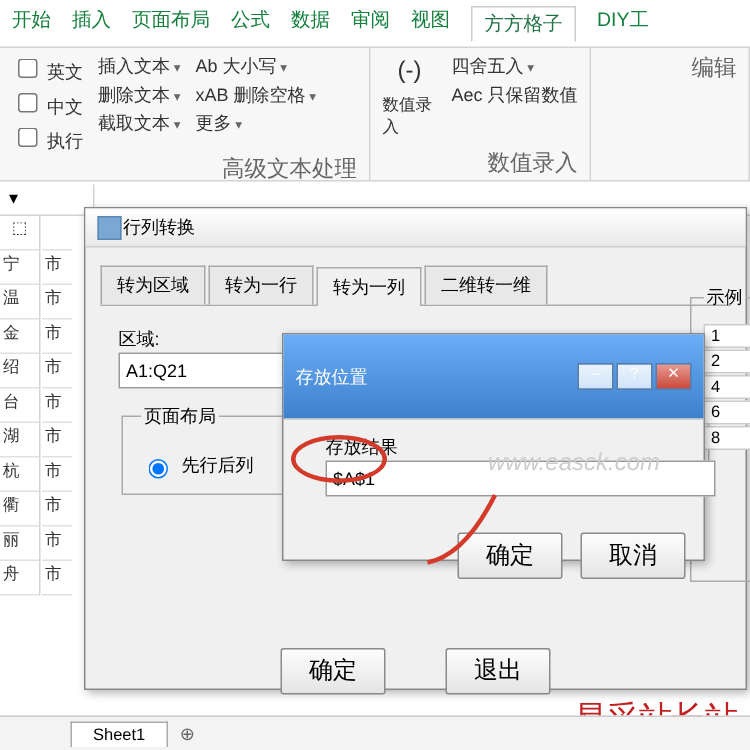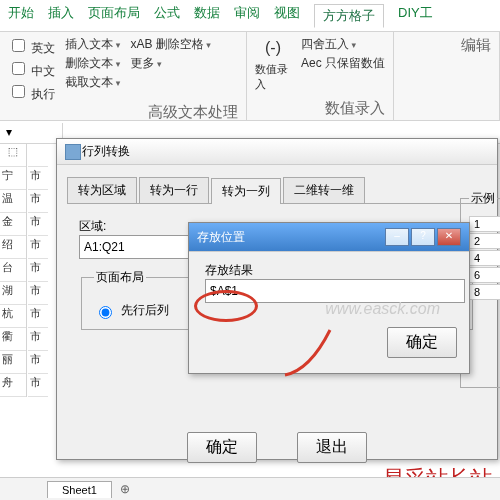--- a/index.html
+++ b/index.html
@@ -27,25 +27,25 @@
 .tab{padding:4px 10px;border:1px solid #aaa;border-bottom:none;margin-right:2px;background:#e8e8e8;font-size:12px;cursor:pointer}
 .tab.active{background:#f0f0f0;position:relative;top:1px}
 .pane{margin:0 10px;padding:14px 12px;min-height:180px}
 .fieldrow{margin-bottom:8px}
 .inp{width:230px;border:1px solid #999;background:#fff;padding:2px 4px;font-size:12px;height:18px}
 fieldset{border:1px solid #aaa;padding:10px 12px;margin-top:10px}
 .radio{display:flex;align-items:center;gap:6px;font-size:12px;margin-top:6px}
 .btn{background:linear-gradient(#fdfdfd,#e4e4e4);border:1px solid #8a8a8a;padding:4px 18px;font-size:16px;cursor:pointer;border-radius:2px}
 .btnrow{display:flex;gap:40px;justify-content:center;margin-top:20px}
 .dlg2{left:188px;top:222px;width:280px;height:150px}
-.dlg2 .dlg-title{background:linear-gradient(#6badf6,#3d80cc);color:#fff;padding:5px 8px}
+.dlg2 .dlg-title{background:linear-gradient(#6badf6,#3d80cc);color:#fff;padding:19px 8px}
 .winbtns{margin-left:auto;display:flex;gap:2px}
 .wb{width:22px;height:16px;background:linear-gradient(#eaf3fc,#cfe4f8);border:1px solid #5a7ca8;font-size:10px;text-align:center;line-height:14px;cursor:pointer}
 .wb.close{background:linear-gradient(#e89a93,#c9493b);color:#fff}
-.dlg2 .body{padding:10px 16px}
+.dlg2 .body{padding:10px 28px}
 .dlg2 .inp{width:250px}
 .dlg2 .btnrow{gap:12px;justify-content:flex-end;margin:14px 12px 0 0}
 fieldset.ex{position:absolute;right:-40px;top:180px;width:60px;height:180px;border:1px solid #aaa;padding:8px}
 .exlist div{border:1px solid #ccc;padding:1px 4px;margin:1px 0;font-size:11px;background:#fff}
 .sheet-tabs{position:absolute;bottom:0;left:0;right:0;height:22px;border-top:1px solid #ccc;display:flex;align-items:center;padding-left:47px;background:#f3f3f3}
 .sheet-tab{background:#fff;border:1px solid #aaa;border-bottom:none;padding:2px 14px;font-size:11px}
 .mark{position:absolute;pointer-events:none;border:3px solid #d43a2a;border-radius:50%}
 .watermark1{position:absolute;right:60px;top:300px;color:#ccc;font-size:16px;font-style:italic}
 .watermark2{position:absolute;right:8px;bottom:6px;color:#c02020;font-size:22px;font-family:KaiTi,serif}
 .dd::after{content:" ▾";font-size:9px;color:#666}
@@ -72,20 +72,21 @@
         <span><input type="checkbox" style=""> <span>英文</span></span>
         <span><input type="checkbox" style=""> <span>中文</span></span>
         <span><input type="checkbox" style=""> <span>执行</span></span>
       </div>
       <div class="vcol">
         <span class="dd">插入文本</span>
         <span class="dd">删除文本</span>
         <span class="dd">截取文本</span>
       </div>
       <div class="vcol">
+        <span class="dd">Ab 大小写</span>
         <span class="dd">xAB 删除空格</span>
         <span class="dd">更多</span>
       </div>
     </div>
     <div class="label">高级文本处理</div>
   </div>
   <div class="rgroup" style="width:130px">
     <div class="rbtns">
       <div class="big">
           <div class="ico">(-)</div>
@@ -183,20 +184,21 @@
       <div class="wb">?</div>
       <div class="wb close">✕</div>
     </div>
   </div>
   <div class="body">
     <div>存放结果</div>
     <input class="inp" value="$A$1" style="">
   </div>
   <div class="btnrow">
     <button class="btn">确定</button>
+    <button class="btn">取消</button>
   </div>
 </div>
 
 <div class="mark" style="left:194px;top:290px;width:58px;height:26px"></div>
 <svg style="position:absolute;left:280px;top:320px;pointer-events:none" width="80" height="60">
     <path d="M5,55 Q30,50 50,10" stroke="#d43a2a" stroke-width="3" fill="none"></path>
   </svg>
 
 <div class="watermark1">www.easck.com</div>
 <div class="watermark2">易采站长站</div>

